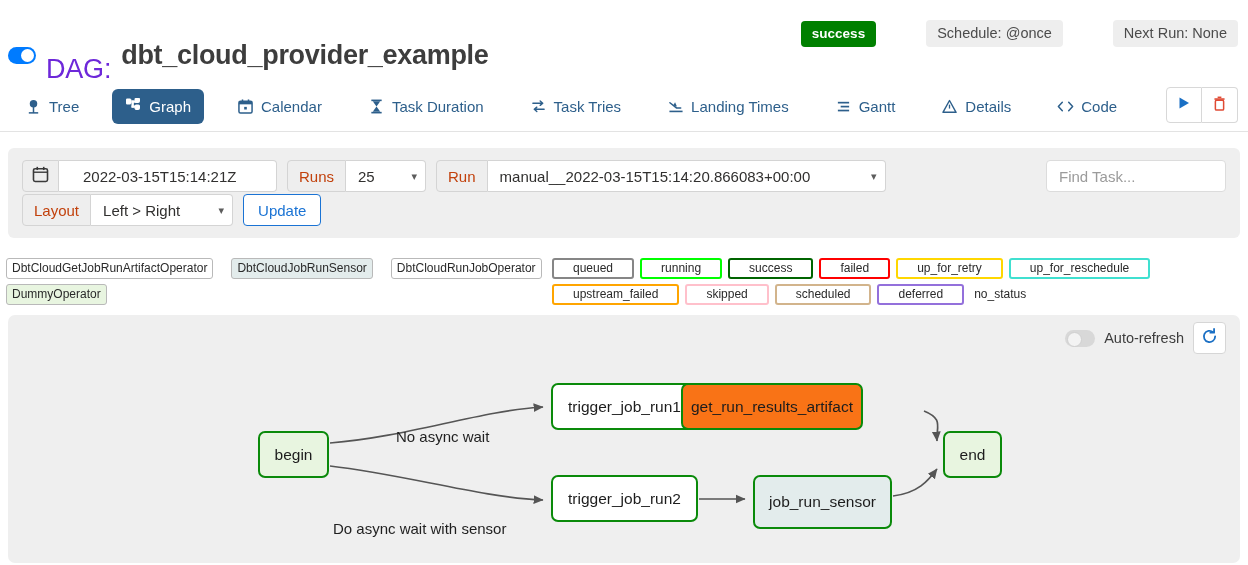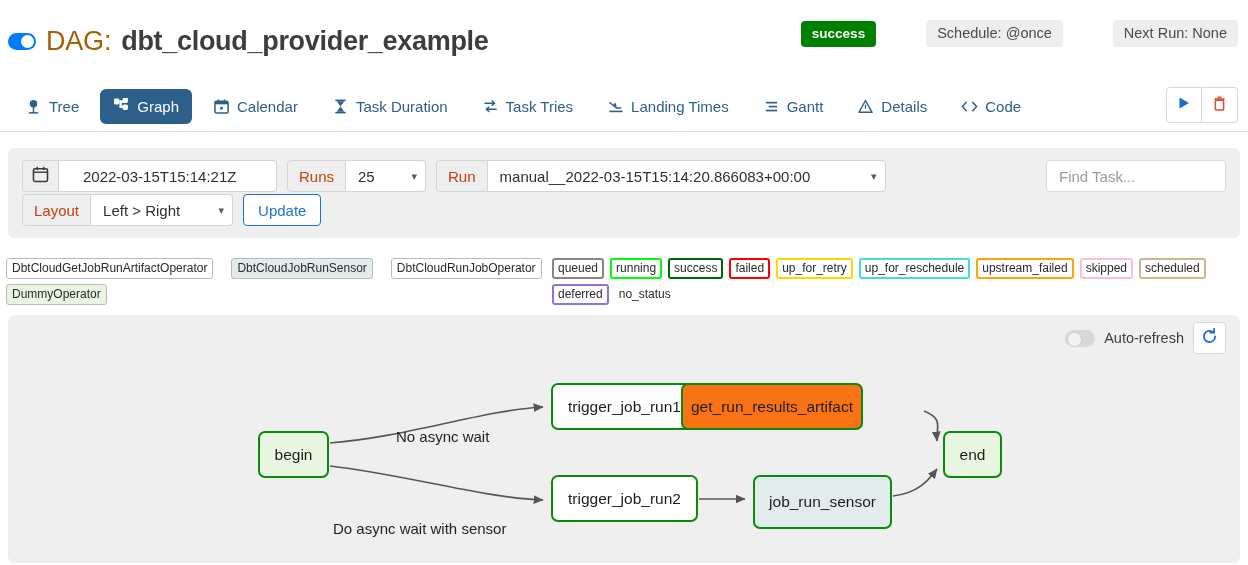--- a/index.html
+++ b/index.html
@@ -23,21 +23,21 @@
   .pause-toggle {
     width: 28px; height: 17px; border-radius: 9px;
     background: #007bff; position: relative; flex: 0 0 auto;
     cursor: pointer;
   }
   .pause-toggle::after {
     content: ""; position: absolute; top: 2px; right: 2px;
     width: 13px; height: 13px; border-radius: 50%; background: #fff;
   }
   .dag-label {
-    font-size: 27px; color: #a16207; font-weight: 400; letter-spacing: -0.2px;
+    font-size: 27px; color: #6d28d9; font-weight: 400; letter-spacing: -0.2px; margin-top: 28px;
   }
   .dag-name {
     font-size: 27px; color: #3d3d3d; font-weight: 700; letter-spacing: -0.3px;
   }
 
   .header-badges {
     position: absolute; right: 10px; top: 20px;
     display: flex; align-items: center; gap: 8px;
   }
   .badge {
@@ -45,21 +45,21 @@
     white-space: nowrap;
   }
   .badge-success { background: #008000; color: #fff; font-weight: 700; font-size: 13.5px; }
   .badge-muted { background: #eeeeee; color: #4b4b4b; margin-left: 42px; }
 
   
   .tabbar {
     position: absolute; left: 0; top: 80px; width: 1248px; height: 52px;
     border-bottom: 1px solid #e3e3e3;
   }
-  .tabs { position: absolute; left: 12px; top: 0; display: flex; align-items: center; gap: 8px; height: 52px; }
+  .tabs { position: absolute; left: 12px; top: 0; display: flex; align-items: center; gap: 20px; height: 52px; }
   .tab {
     display: flex; align-items: center; gap: 7px;
     padding: 9px 13px; border-radius: 6px;
     font-size: 15px; color: #2d5f8b; cursor: pointer; white-space: nowrap;
   }
   .tab .tab-ico { display: inline-flex; width: 17px; height: 17px; align-items: center; justify-content: center; }
   .tab.active { background: #2d5f8b; color: #ffffff; font-weight: 400; }
   .tab.active .tab-ico svg { fill: #ffffff; stroke: #ffffff; }
 
   .tab-actions {
@@ -117,21 +117,21 @@
   .legend { position: absolute; left: 6px; top: 258px; width: 1236px; }
   .legend-ops { position: absolute; left: 0; top: 0; display: flex; flex-wrap: wrap; width: 540px; gap: 5px 18px; }
   .legend-status { position: absolute; left: 546px; top: 0; display: flex; flex-wrap: wrap; width: 700px; gap: 5px 6px; }
   .chip {
     font-size: 12px; line-height: 1;
     padding: 3px 5px 4px; border-radius: 3px;
     border: 1px solid #b9b9b9; background: #fff; color: #2a2a2a;
     white-space: nowrap;
     font-family: "Liberation Sans", sans-serif;
   }
-  .chip.status { border-width: 2px; padding: 2px 4px 3px; }
+  .chip.status { border-width: 2px; padding: 2px 19px 3px; }
   .chip.plain { border-color: transparent; background: transparent; padding-left: 2px; }
 
   
   .graphpanel {
     position: absolute; left: 8px; top: 315px; width: 1232px; height: 248px;
     background: #efefef; border-radius: 7px; overflow: hidden;
   }
   .autorefresh {
     position: absolute; right: 14px; top: 7px;
     display: flex; align-items: center; gap: 9px;

